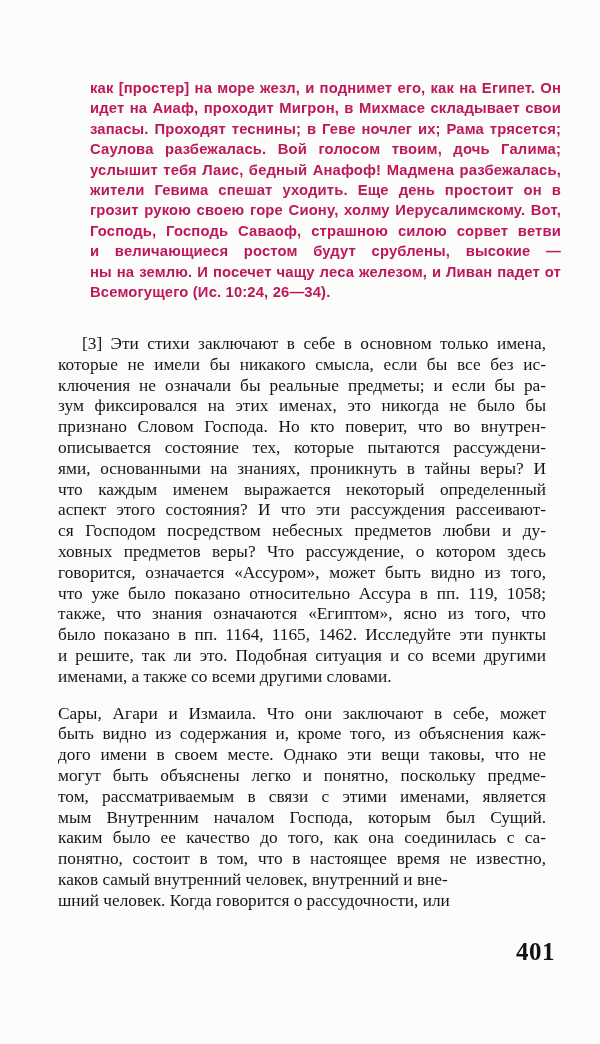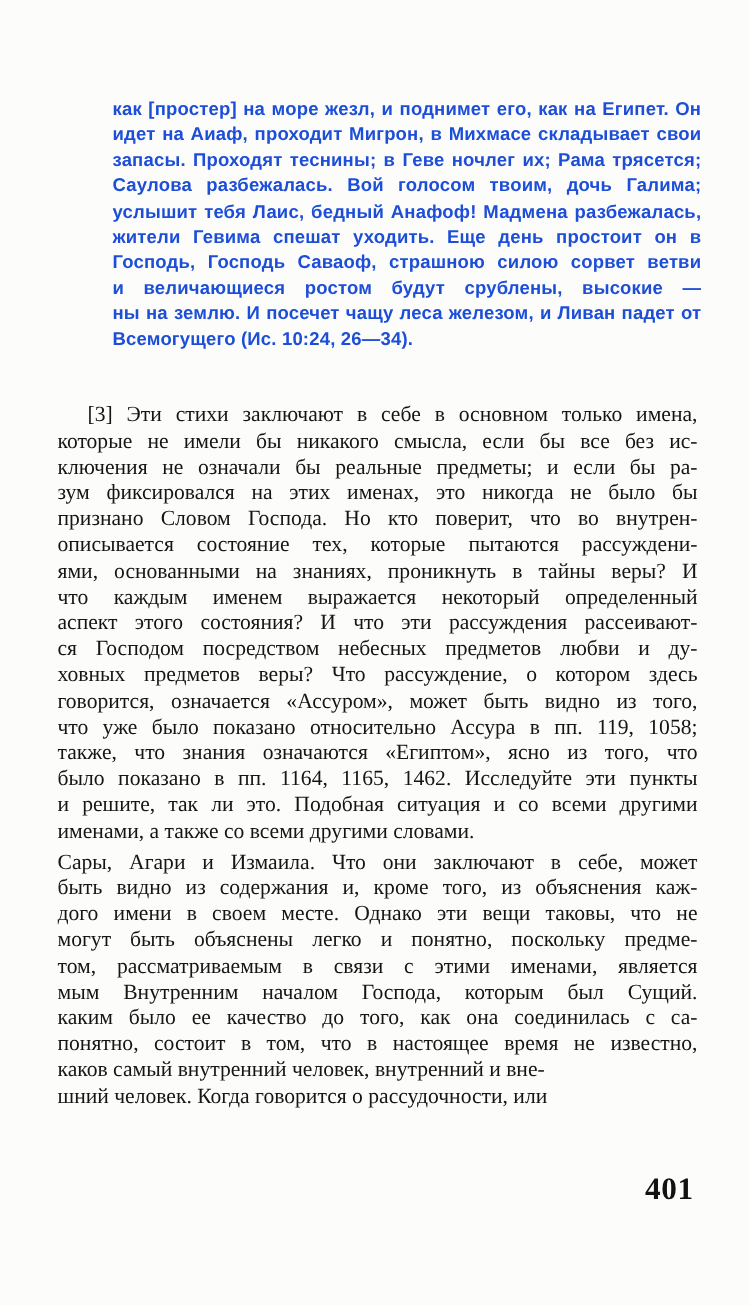--- a/index.html
+++ b/index.html
@@ -21,21 +21,21 @@
     position: absolute;
     left: 90px;
     top: 78px;
     width: 471px;
     margin: 0;
     font-family: "Liberation Sans", sans-serif;
     font-weight: 600;
     font-size: 14.8px;
     line-height: 20.4px;
     letter-spacing: 0.15px;
-    color: #1d4ed8;
+    color: #be185d;
   }
   
   .body-text {
     position: absolute;
     left: 42px;
     top: 318px;
     width: 520px;
     font-family: "Liberation Serif", serif;
     font-size: 17.3px;
     line-height: 20.8px;
@@ -44,21 +44,21 @@
   .line {
     text-align: justify;
     text-align-last: justify;
     white-space: normal;
     overflow: hidden;
     height: 20.8px;
   }
   .quote .line { height: 20.4px; }
   .line.short { text-align-last: left; }
   .line.indent { text-indent: 24px; }
-  .paragraph { margin: 4px; }
+  .paragraph { margin: 16px; }
   .page-number {
     position: absolute;
     left: 516px;
     top: 938px;
     width: 50px;
     font-family: "Liberation Serif", serif;
     font-weight: 700;
     font-size: 25px;
     letter-spacing: 0.5px;
     color: #131313;
@@ -69,20 +69,21 @@
 <body>
 
 <div class="page">
   <blockquote class="quote">
       <div class="line">как [простер] на море жезл, и поднимет его, как на Египет. Он</div>
       <div class="line">идет на Аиаф, проходит Мигрон, в Михмасе складывает свои</div>
       <div class="line">запасы. Проходят теснины; в Геве ночлег их; Рама трясется; Гива</div>
       <div class="line">Саулова разбежалась. Вой голосом твоим, дочь Галима; пусть</div>
       <div class="line">услышит тебя Лаис, бедный Анафоф! Мадмена разбежалась,</div>
       <div class="line">жители Гевима спешат уходить. Еще день простоит он в Нове;</div>
+      <div class="line">грозит рукою своею горе Сиону, холму Иерусалимскому. Вот,</div>
       <div class="line">Господь, Господь Саваоф, страшною силою сорвет ветви дерев,</div>
       <div class="line">и величающиеся ростом будут срублены, высокие — поверже-</div>
       <div class="line">ны на землю. И посечет чащу леса железом, и Ливан падет от</div>
       <div class="line short">Всемогущего (Ис. 10:24, 26—34).</div>
     </blockquote>
 
   <div class="body-text">
       <div class="paragraph">
         <div class="line indent">[3] Эти стихи заключают в себе в основном только имена,</div>
         <div class="line">которые не имели бы никакого смысла, если бы все без ис-</div>

